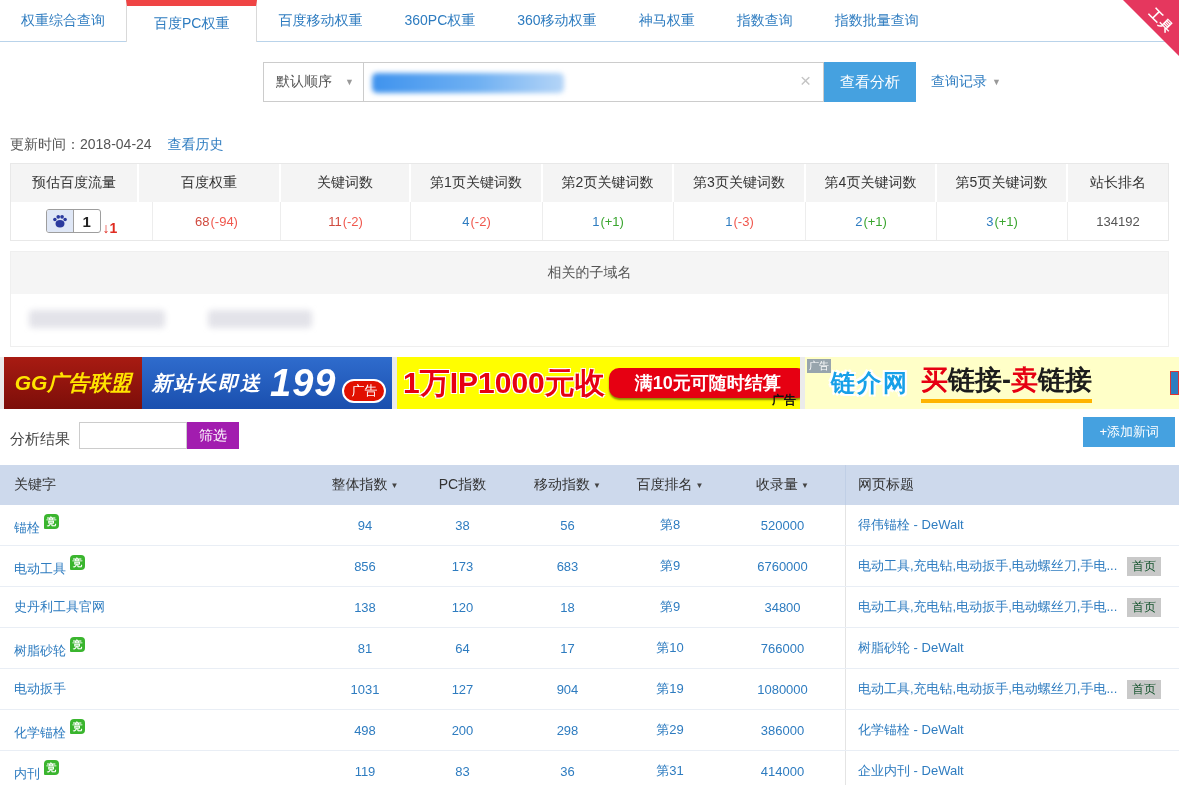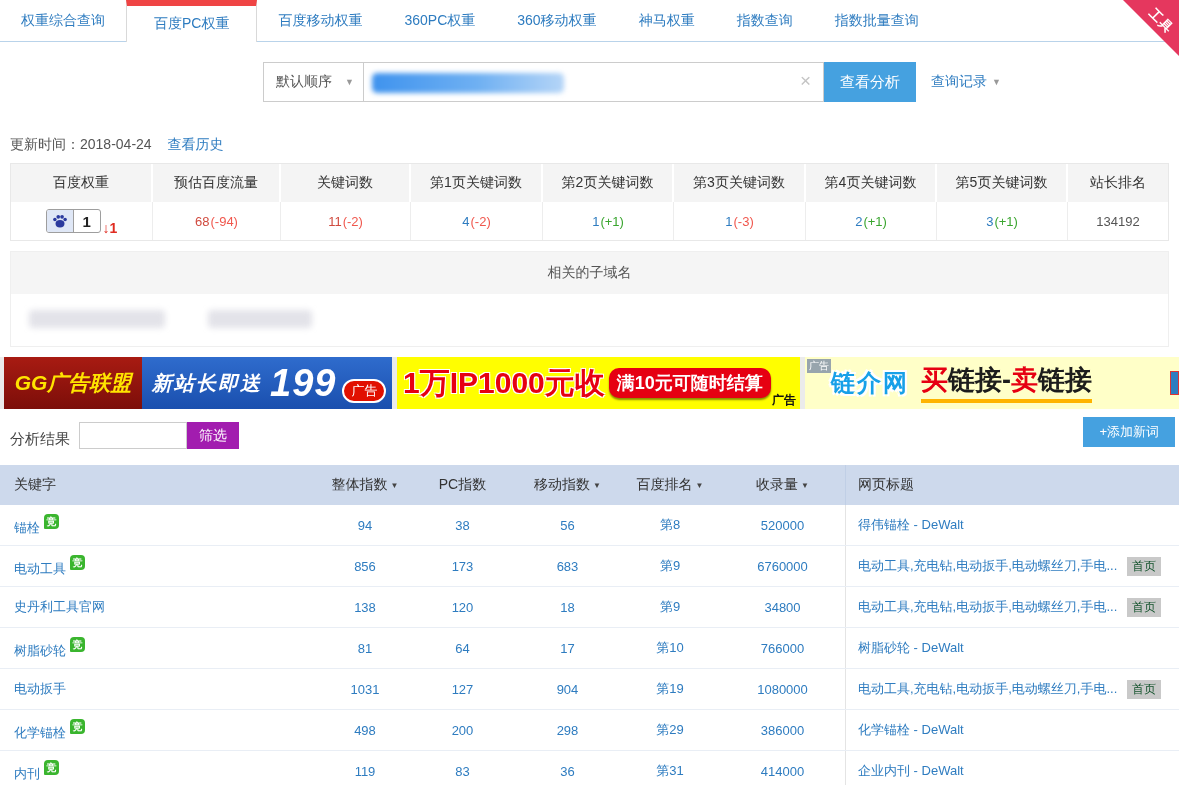--- a/index.html
+++ b/index.html
@@ -73,21 +73,21 @@
     color:#ffe400; font-weight:bold; font-style:italic; font-size:21px; display:flex;
     align-items:center; justify-content:center; white-space:nowrap; }
   .ad1-text { color:#fff; font-weight:bold; font-style:italic; font-size:20px; margin-left:10px; letter-spacing:2px; white-space:nowrap; }
   .ad1-num { color:#fff; font-weight:bold; font-style:italic; font-size:38px; margin-left:8px; letter-spacing:1px; }
   .ad1-badge { background:#e11000; color:#fff; border:2px solid #fff; border-radius:13px;
     font-size:13px; padding:1px 7px; margin-left:6px; align-self:flex-end; margin-bottom:6px; white-space:nowrap; }
   .ad2 { width:403px; background:#fffe00; padding-left:6px; }
   .ad2-text { color:#e60012; font-weight:900; font-size:30px; letter-spacing:0px; white-space:nowrap;
     text-shadow:-1px -1px 0 #fff,1px -1px 0 #fff,-1px 1px 0 #fff,1px 1px 0 #fff; }
   .ad2-pill { background:#e60012; color:#fff; font-weight:bold; font-size:18px; border-radius:10px;
-    padding:3px 8px; margin-left:4px; box-shadow:0 2px 2px rgba(0,0,0,.45); white-space:nowrap; }
+    padding:3px 26px; margin-left:4px; box-shadow:0 2px 2px rgba(0,0,0,.45); white-space:nowrap; }
   .ad2-badge { position:absolute; right:4px; bottom:0px; font-size:12px; color:#111; font-weight:bold; }
   .ad3 { flex:1; background:#ffffc8; }
   .ad3-badge { position:absolute; left:2px; top:2px; background:#98a5ad; color:#fff; font-size:10px; padding:0 2px; }
   .ad3-brand { color:#17a0e8; font-weight:900; font-size:24px; margin-left:26px; letter-spacing:2px; white-space:nowrap;
     text-shadow:-2px -2px 0 #fff,2px -2px 0 #fff,-2px 2px 0 #fff,2px 2px 0 #fff; }
   .ad3-phrase { font-size:27px; font-weight:900; margin-left:12px; border-bottom:4px solid #ffb400;
     white-space:nowrap; line-height:1.3; }
   .red-char { color:#e60012; } .dark-char { color:#1c1c1c; }
   .ad3-mini { position:absolute; right:0; top:14px; width:9px; height:24px; background:#2e7cc0; border:1px solid #d33; }
 
@@ -153,22 +153,22 @@
     </a>
   </section>
 
   <div class="update-line">
     <span>更新时间：2018-04-24</span>
     <a>查看历史</a>
   </div>
 
   <div class="wt">
     <div class="wt-row wt-h">
+      <div class="cell wc2">预估百度流量</div>
       <div class="cell wc1">百度权重</div>
-      <div class="cell wc2">预估百度流量</div>
       <div class="cell wc3">关键词数</div>
       <div class="cell wc4">第1页关键词数</div>
       <div class="cell wc5">第2页关键词数</div>
       <div class="cell wc6">第3页关键词数</div>
       <div class="cell wc7">第4页关键词数</div>
       <div class="cell wc8">第5页关键词数</div>
       <div class="cell wc9">站长排名</div>
     </div>
     <div class="wt-row wt-b">
       <div class="cell wc1">

